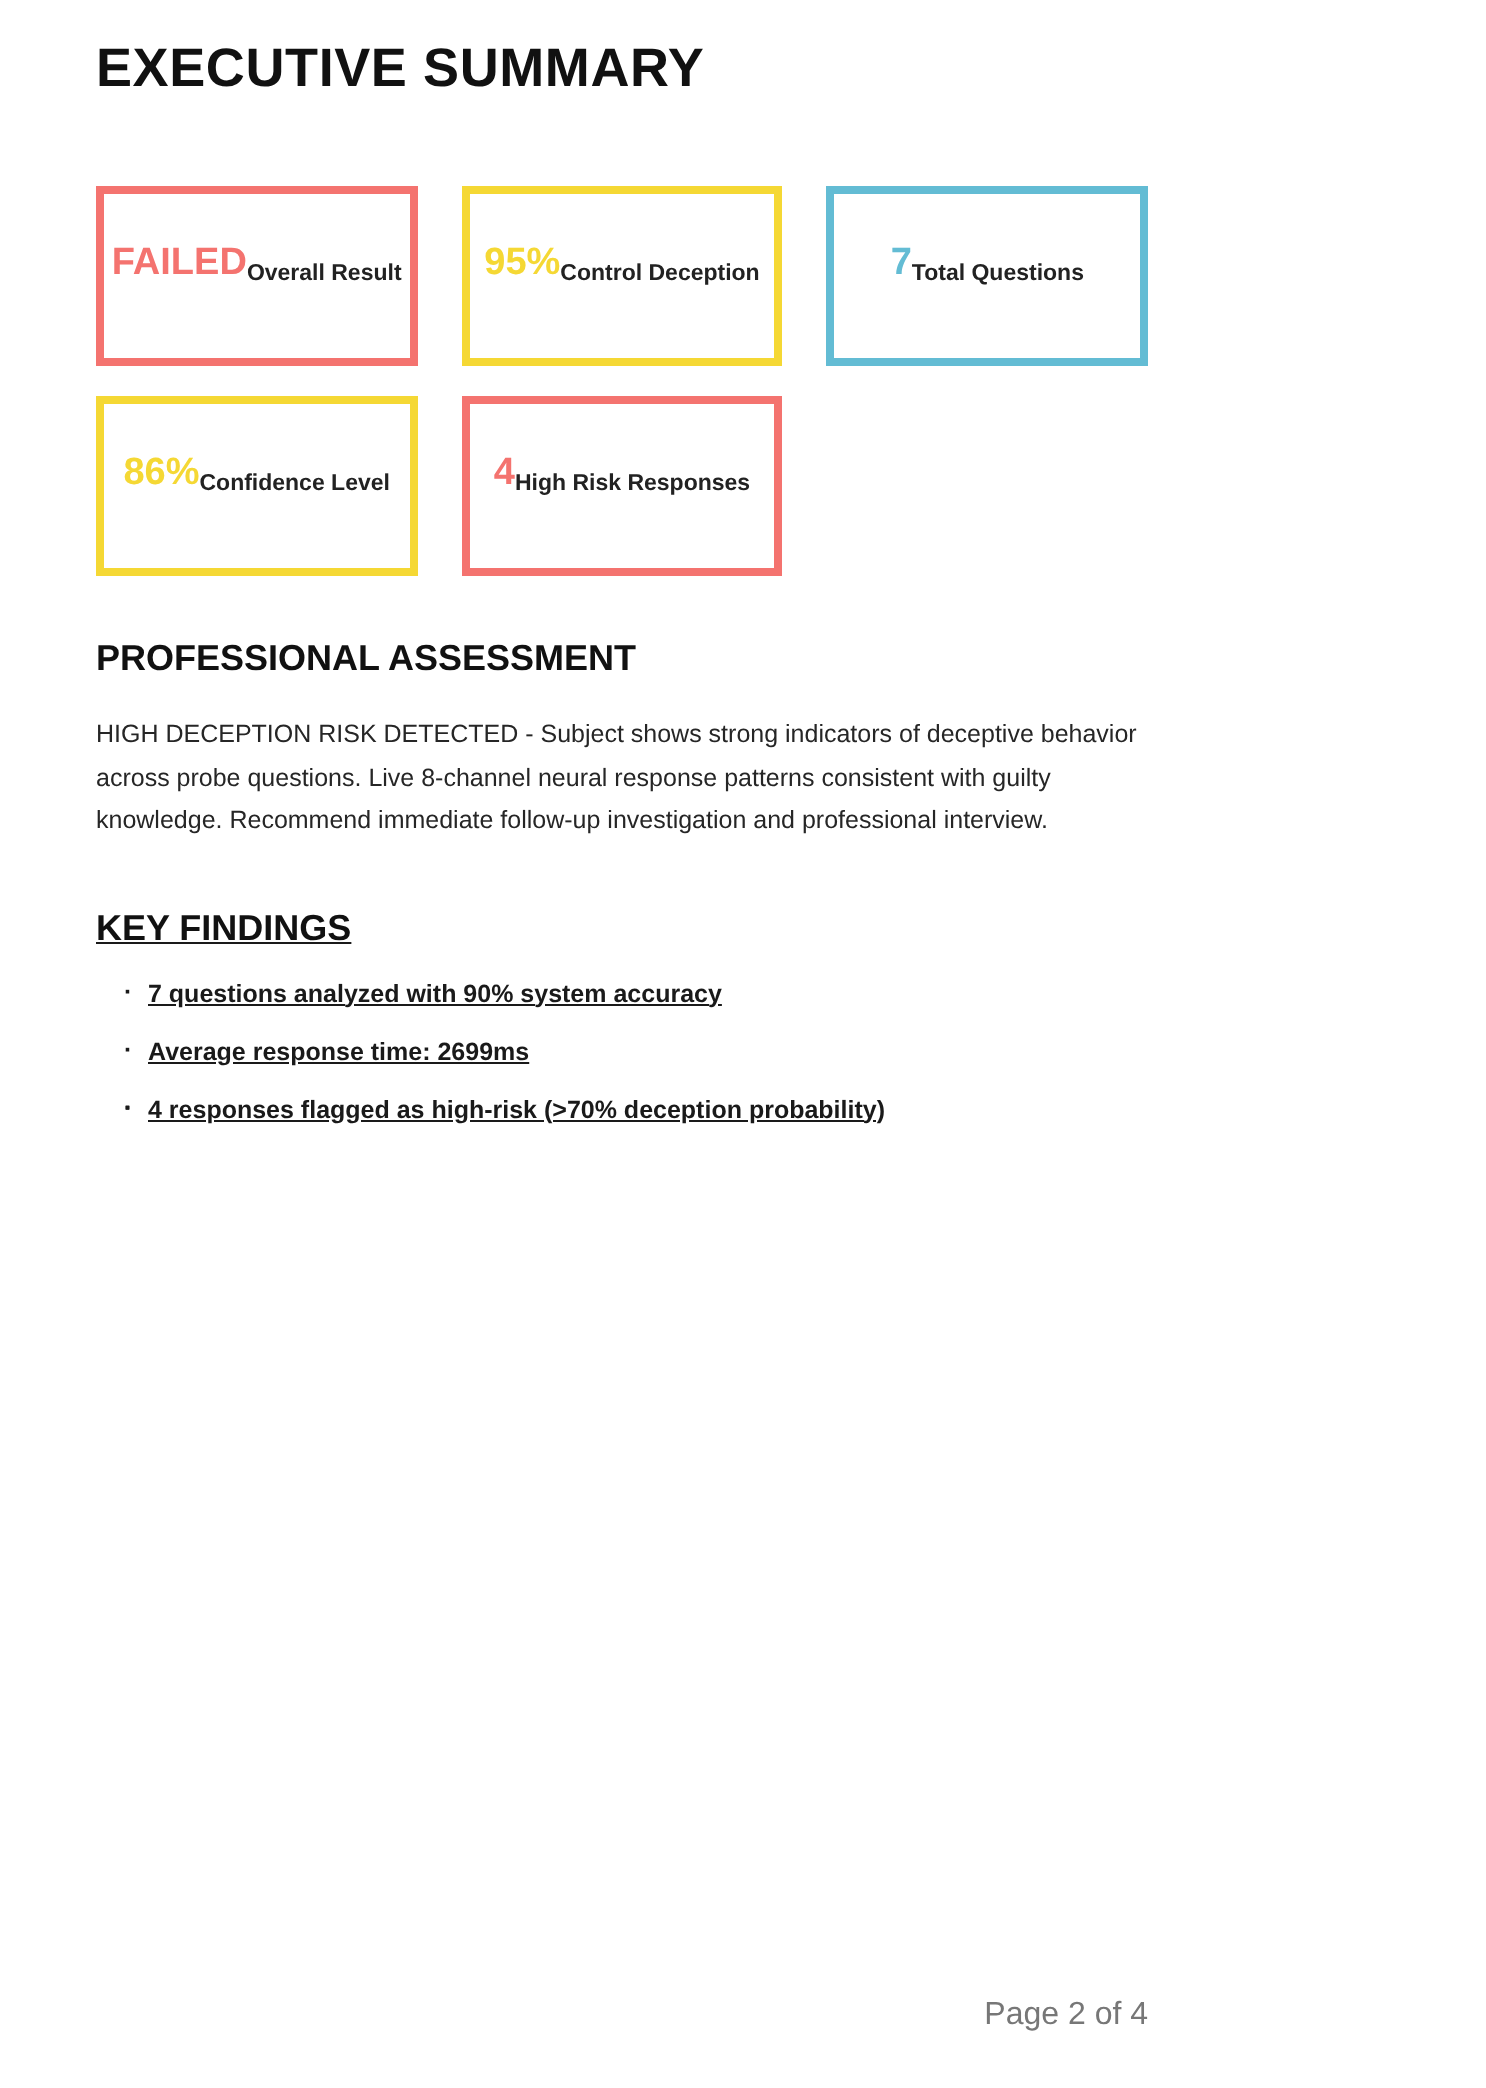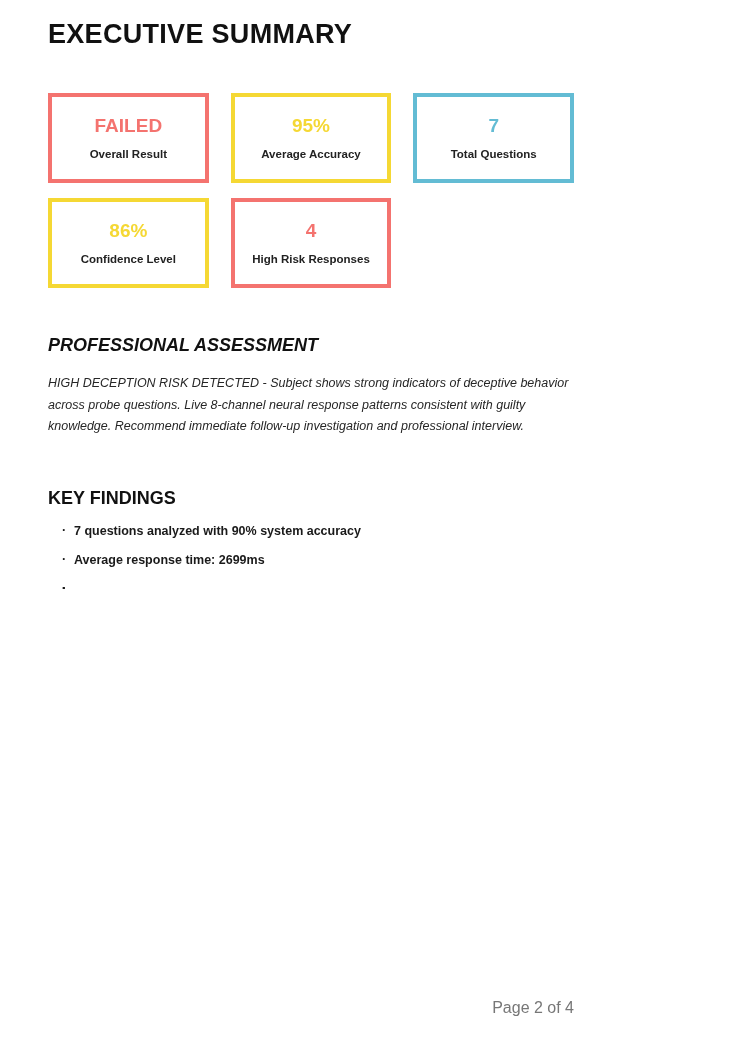--- a/index.html
+++ b/index.html
@@ -36,21 +36,21 @@
     display: grid;
     grid-template-columns: repeat(3, 1fr);
     gap: 15px 22px;
   }
   .stat-card {
     box-sizing: border-box;
     border: 4px solid #cccccc;
     background: #ffffff;
     height: 90px;
     display: flex;
-    flex-direction: column;
+    flex-direction: row;
     align-items: center;
     justify-content: center;
   }
   .stat-value {
     font-size: 19px;
     font-weight: bold;
     line-height: 1;
     margin-bottom: 14px;
   }
   .stat-label {
@@ -59,32 +59,32 @@
     color: #222222;
     line-height: 1;
   }
   .section-heading {
     font-size: 18px;
     font-weight: bold;
     color: #111111;
     margin: 0;
   }
   .assessment-block {
-    margin-top: 47px;
-    font-style: italic;
+    margin-top: 31px;
   }
   .assessment-text {
     margin-top: 17px;
     font-size: 12.5px;
     line-height: 1.72;
     color: #262626;
     max-width: 648px;
   }
   .findings-block {
-    margin-top: 50px;
+    margin-top: 32px;
+    text-decoration: underline;
   }
   .findings-list {
     list-style: none;
     margin: 16px 0 0 0;
     padding: 0 0 0 18px;
   }
   .findings-list li {
     font-size: 12.5px;
     font-weight: bold;
     color: #1a1a1a;
@@ -117,21 +117,21 @@
 
   <div class="cards-grid">
 
     <div class="stat-card" style="border-color: rgb(244, 115, 111);">
       <div class="stat-value" style="color: rgb(244, 115, 111);">FAILED</div>
       <div class="stat-label">Overall Result</div>
     </div>
 
     <div class="stat-card" style="border-color: rgb(245, 216, 52);">
       <div class="stat-value" style="color: rgb(245, 216, 52);">95%</div>
-      <div class="stat-label">Average Accuracy</div>
+      <div class="stat-label">Control Deception</div>
     </div>
 
     <div class="stat-card" style="border-color: rgb(99, 188, 212);">
       <div class="stat-value" style="color: rgb(99, 188, 212);">7</div>
       <div class="stat-label">Total Questions</div>
     </div>
 
 
     <div class="stat-card" style="border-color: rgb(245, 216, 52);">
       <div class="stat-value" style="color: rgb(245, 216, 52);">86%</div>
@@ -150,19 +150,19 @@
     <p class="assessment-text">HIGH DECEPTION RISK DETECTED - Subject shows strong indicators of deceptive behavior across probe questions. Live 8-channel neural response patterns consistent with guilty knowledge. Recommend immediate follow-up investigation and professional interview.</p>
   </div>
 
   <div class="findings-block">
     <h2 class="section-heading">KEY FINDINGS</h2>
     <ul class="findings-list">
       <li><span class="bullet">·</span><span>7 questions analyzed with 90% system accuracy</span></li>
       <li><span class="bullet">·</span><span>Average response time: 2699ms</span></li>
       <li><span class="bullet">·</span></li>
       <li><span class="bullet">·</span></li>
-      <li><span class="bullet">·</span></li>
+      <li><span class="bullet">·</span><span>4 responses flagged as high-risk (&gt;70% deception probability)</span></li>
     </ul>
   </div>
 
   <div class="page-footer">Page 2 of 4</div>
 
 </div>
 
 </body></html>

